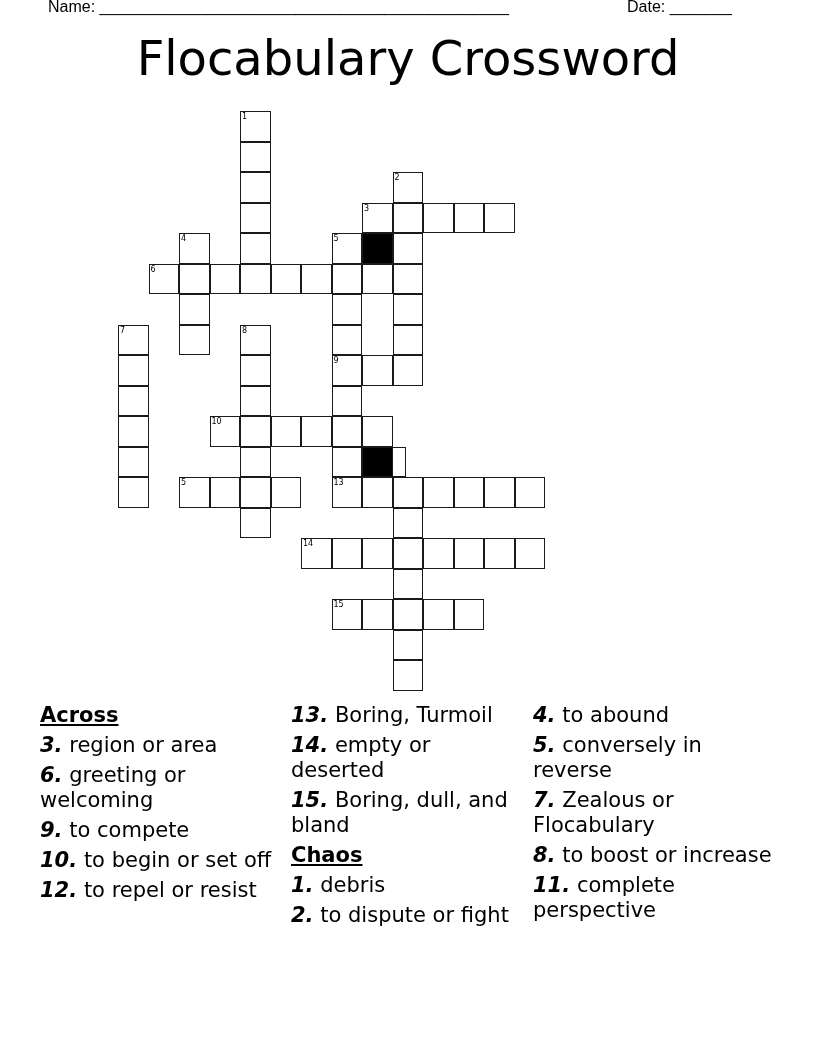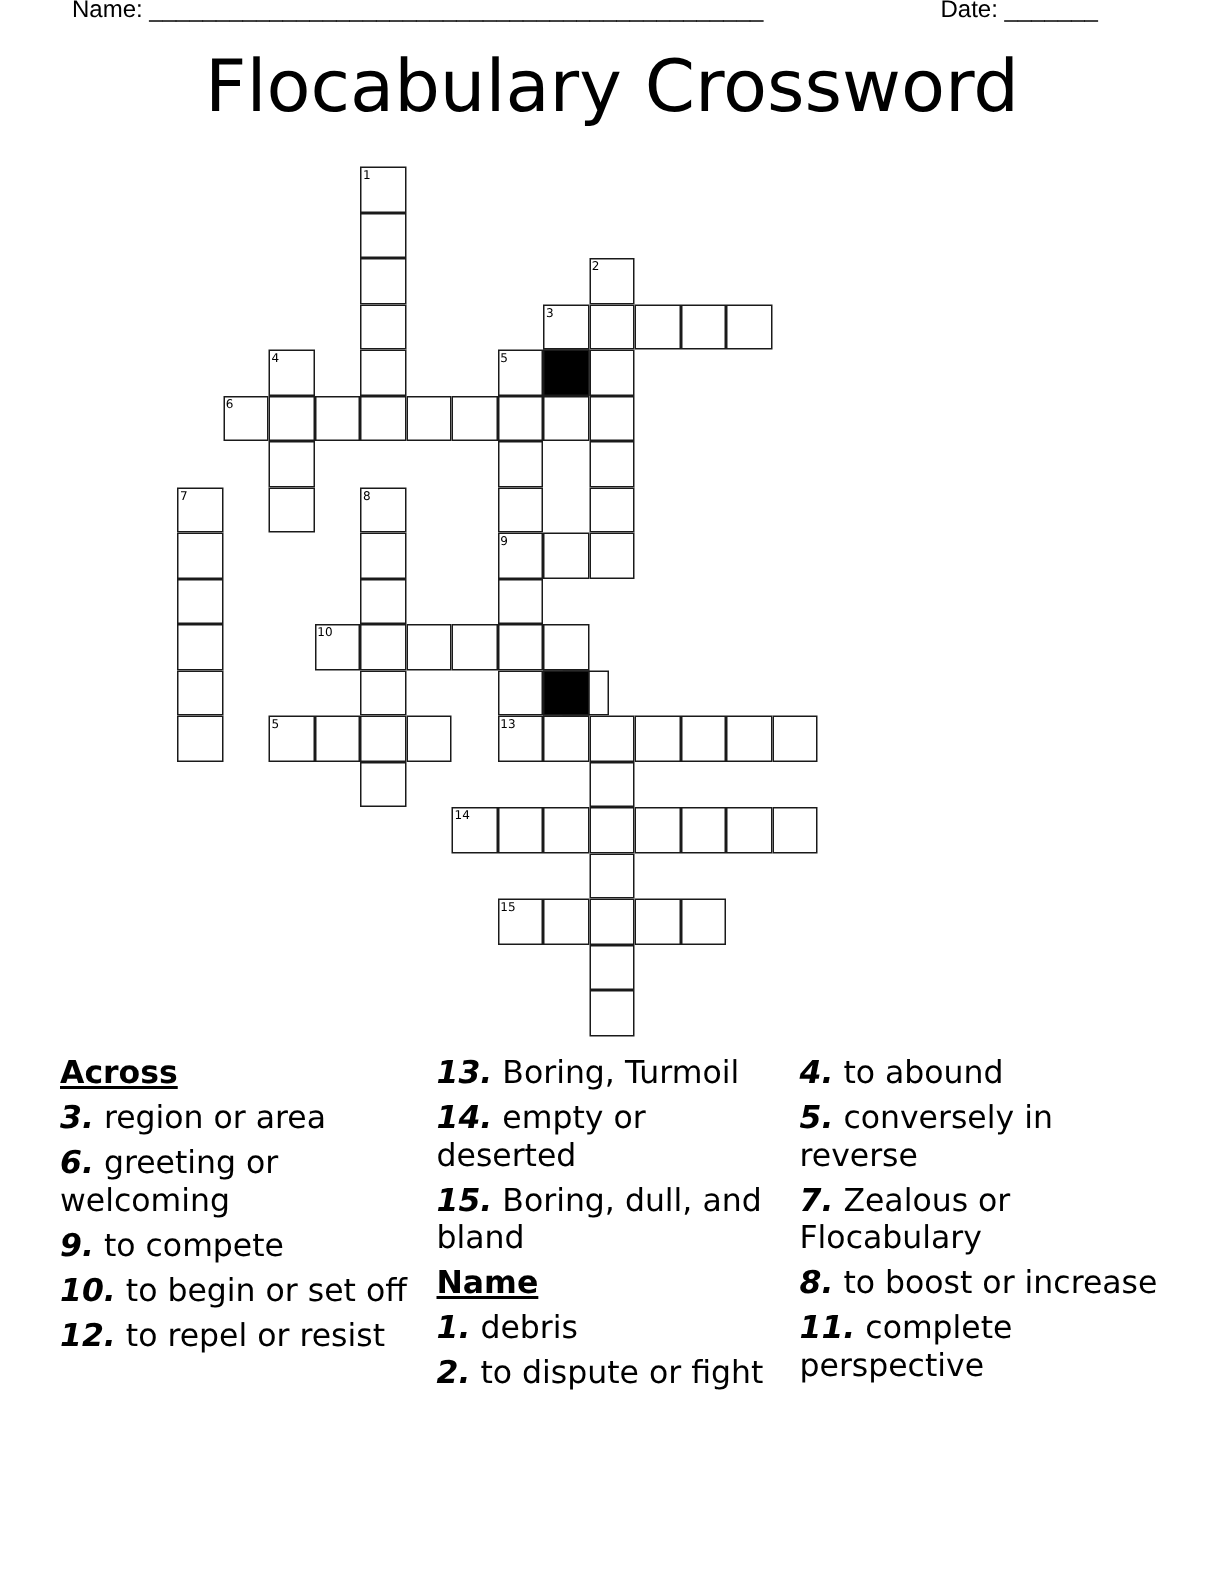--- a/index.html
+++ b/index.html
@@ -149,21 +149,21 @@
   <div class="clue"><b>6.</b><span> greeting or welcoming</span></div>
   <div class="clue"><b>9.</b><span> to compete</span></div>
   <div class="clue"><b>10.</b><span> to begin or set off</span></div>
   <div class="clue"><b>12.</b><span> to repel or resist</span></div>
 </div>
 
 <div class="clues col2">
   <div class="clue"><b>13.</b><span> Boring, Turmoil</span></div>
   <div class="clue"><b>14.</b><span> empty or deserted</span></div>
   <div class="clue"><b>15.</b><span> Boring, dull, and bland</span></div>
-  <div class="sec">Name</div>
+  <div class="sec">Chaos</div>
   <div class="clue"><b>1.</b><span> debris</span></div>
   <div class="clue"><b>2.</b><span> to dispute or fight</span></div>
 </div>
 
 <div class="clues col3">
   <div class="clue"><b>4.</b><span> to abound</span></div>
   <div class="clue"><b>5.</b><span> conversely in reverse</span></div>
   <div class="clue"><b>7.</b><span> Zealous or Flocabulary</span></div>
   <div class="clue"><b>8.</b><span> to boost or increase</span></div>
   <div class="clue"><b>11.</b><span> complete perspective</span></div>

